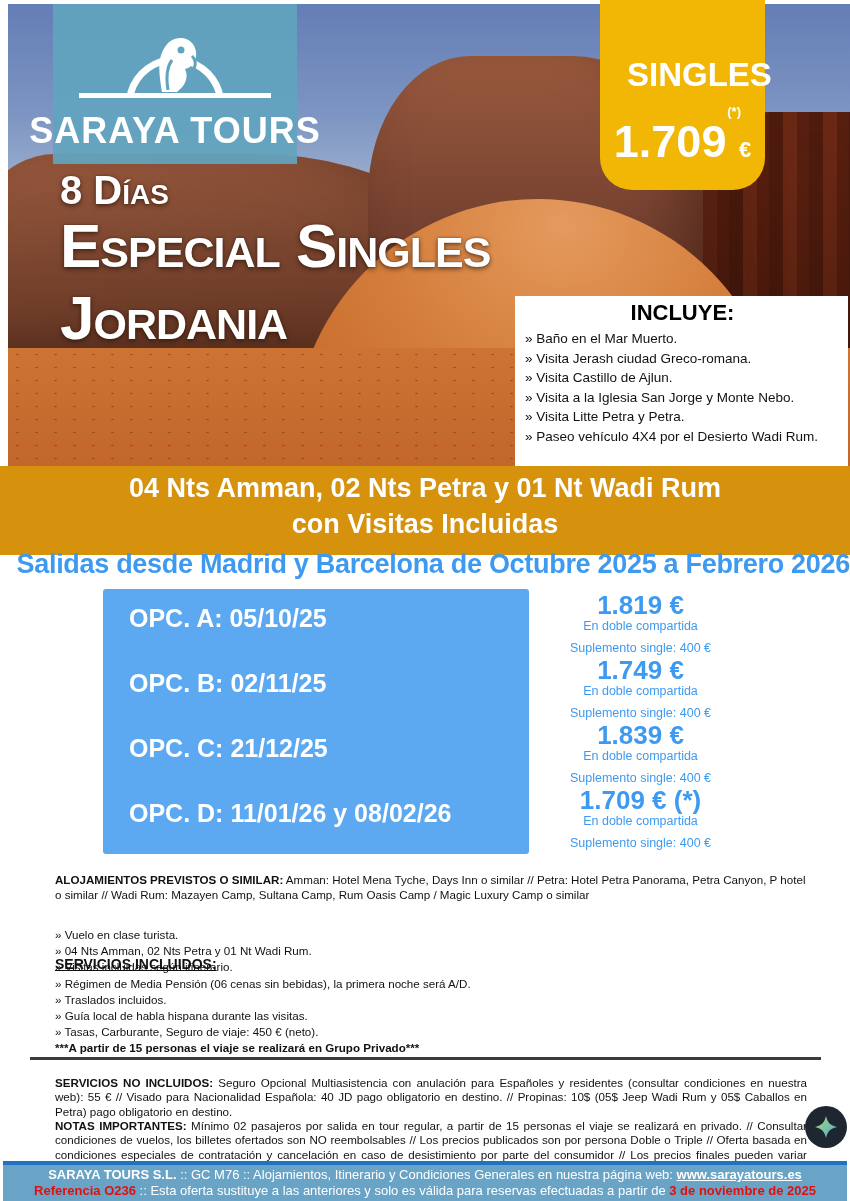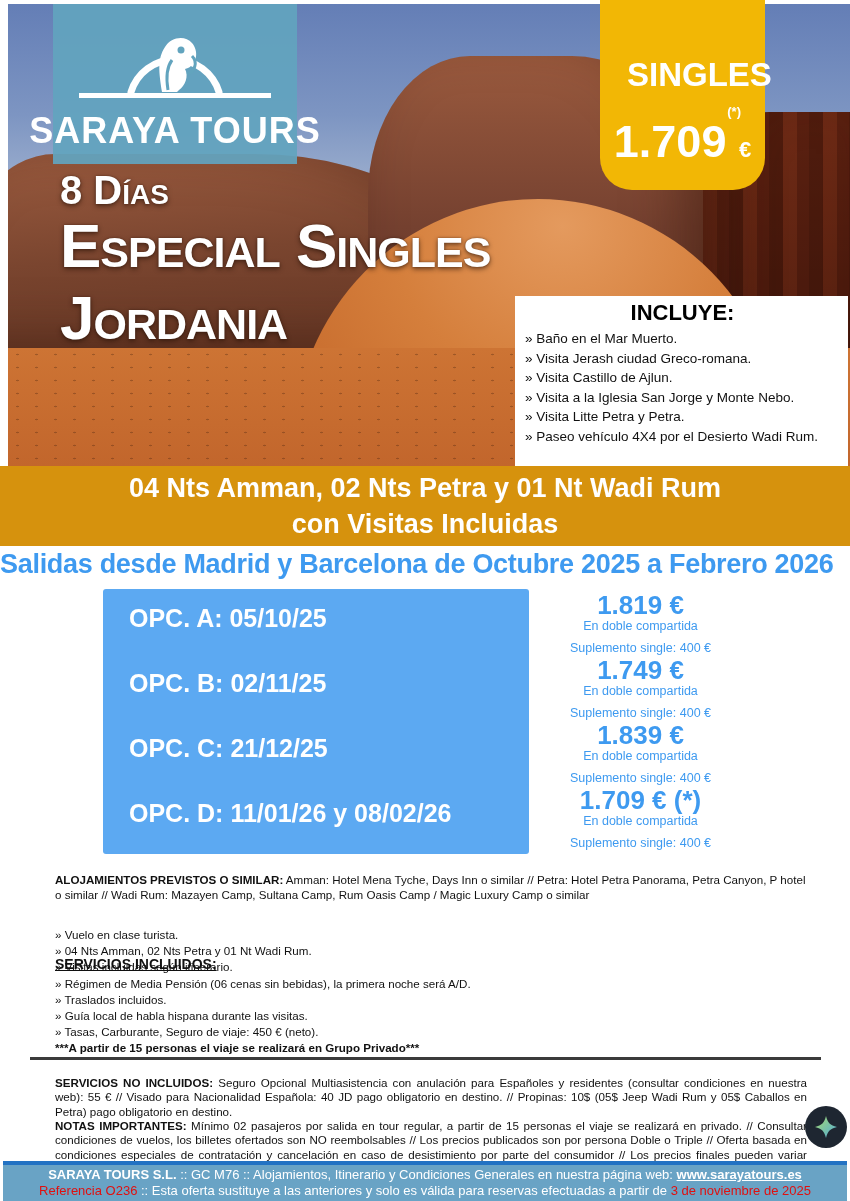--- a/index.html
+++ b/index.html
@@ -56,25 +56,25 @@
   .ht-main{font-size:62px;line-height:72px;letter-spacing:-1px;white-space:nowrap;}
 
   
   .incluye{position:absolute;left:515px;top:296px;width:333px;height:170px;background:#fff;
       box-sizing:border-box;padding:5px 8px 0 10px;z-index:4;}
   .incluye-title{text-align:center;font-weight:700;font-size:22px;color:#000;line-height:1.1;}
   .incluye ul{list-style:none;margin:4px 0 0 0;padding:0;}
   .incluye li{font-size:13.5px;line-height:19.5px;color:#111;white-space:nowrap;}
 
   
-  .banner{position:absolute;left:0;top:466px;width:850px;height:80px;background:var(--orange,#D6920D);
+  .banner{position:absolute;left:0;top:466px;width:850px;height:89px;background:var(--orange,#D6920D);
       color:#fff;text-align:center;font-weight:700;font-size:27px;line-height:36px;box-sizing:border-box;padding-top:4px;}
 
   
-  .salidas{position:absolute;left:0;top:549px;width:850px;text-align:left;
+  .salidas{position:absolute;left:0;top:549px;width:850px;text-align:right;
       color:var(--blue-text,#3E9AF0);font-weight:700;font-size:27px;letter-spacing:-.3px;white-space:nowrap;}
   .opt-bar{position:absolute;left:103px;width:426px;height:70px;background:var(--blue-bar,#5CA9F2);
       border-radius:3px;color:#fff;font-weight:700;font-size:25px;line-height:59px;
       box-sizing:border-box;padding-left:26px;white-space:nowrap;}
   .opt-price{position:absolute;left:548px;width:185px;text-align:center;color:var(--blue-text,#3E9AF0);}
   .op-val{font-size:26px;font-weight:700;line-height:1;white-space:nowrap;}
   .op-sub1{font-size:12.5px;margin-top:1px;}
   .op-sub2{font-size:12.5px;margin-top:8px;}
 
   
@@ -92,21 +92,21 @@
   
   .fab{position:absolute;left:805px;top:1106px;width:42px;height:42px;border-radius:50%;
       background:#1E2631;display:flex;align-items:center;justify-content:center;z-index:9;}
 
   
   .footer{position:absolute;left:3px;top:1161px;width:844px;height:40px;box-sizing:border-box;
       background:var(--footer-blue,#69A3C5);border-top:4px solid #2272C3;text-align:center;color:#fff;
       font-size:13px;line-height:16px;padding-top:2px;}
   .f-bold{font-weight:700;}
   .f-link{font-weight:700;text-decoration:underline;color:#fff;}
-  .f-red{color:var(--red-footer,#E01010);font-weight:400;}
+  .f-red{color:var(--red-footer,#E01010);font-weight:700;}
 </style>
 </head>
 <body>
 
 <div class="page">
 
   <div class="photo">
     <div class="rock rock-left"></div>
     <div class="rock rock-mid"></div>
     <div class="rock rock-right"></div>

